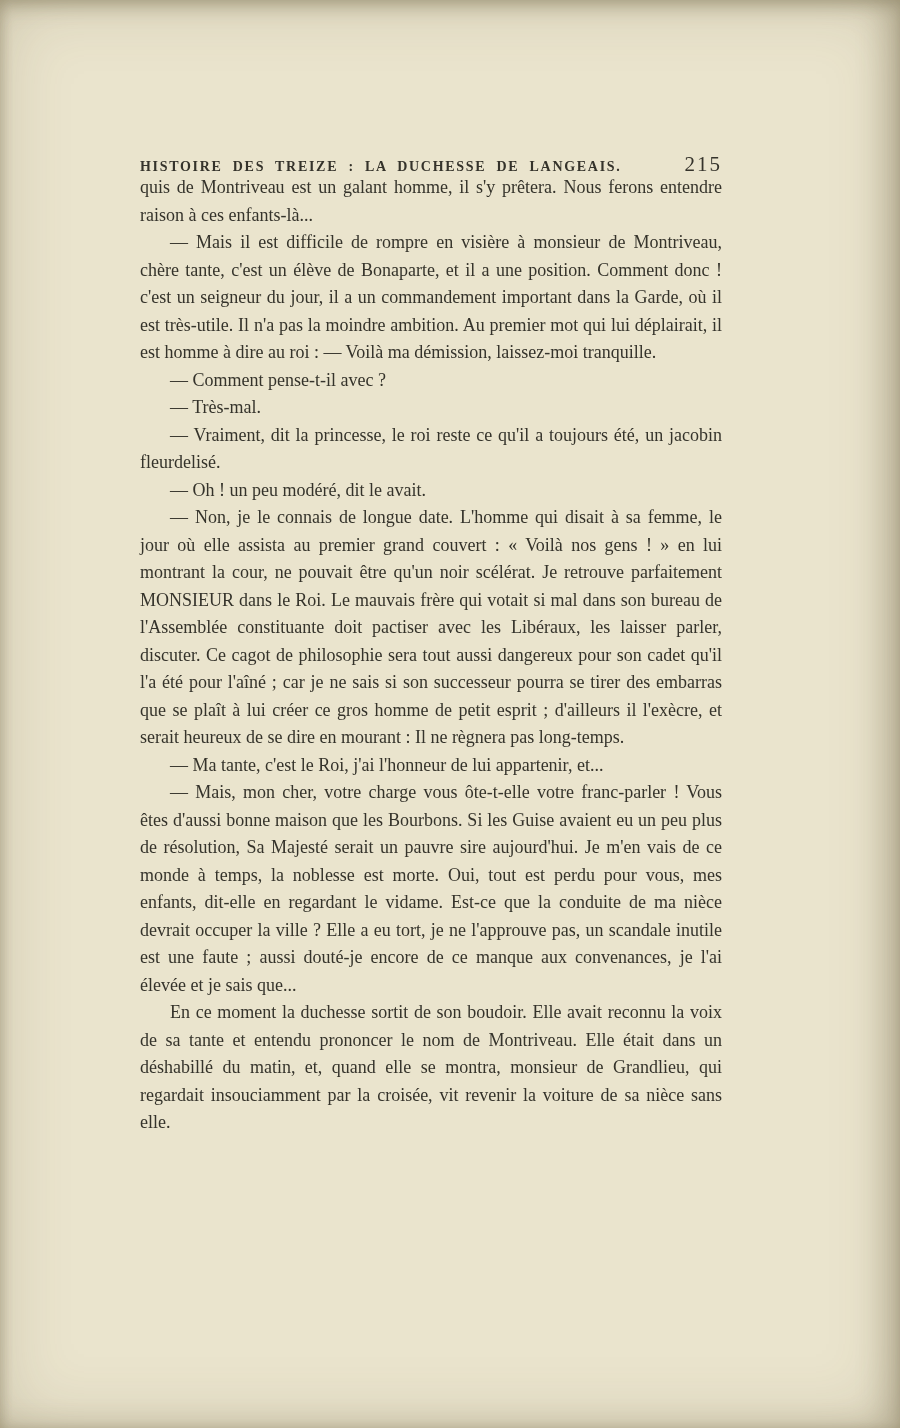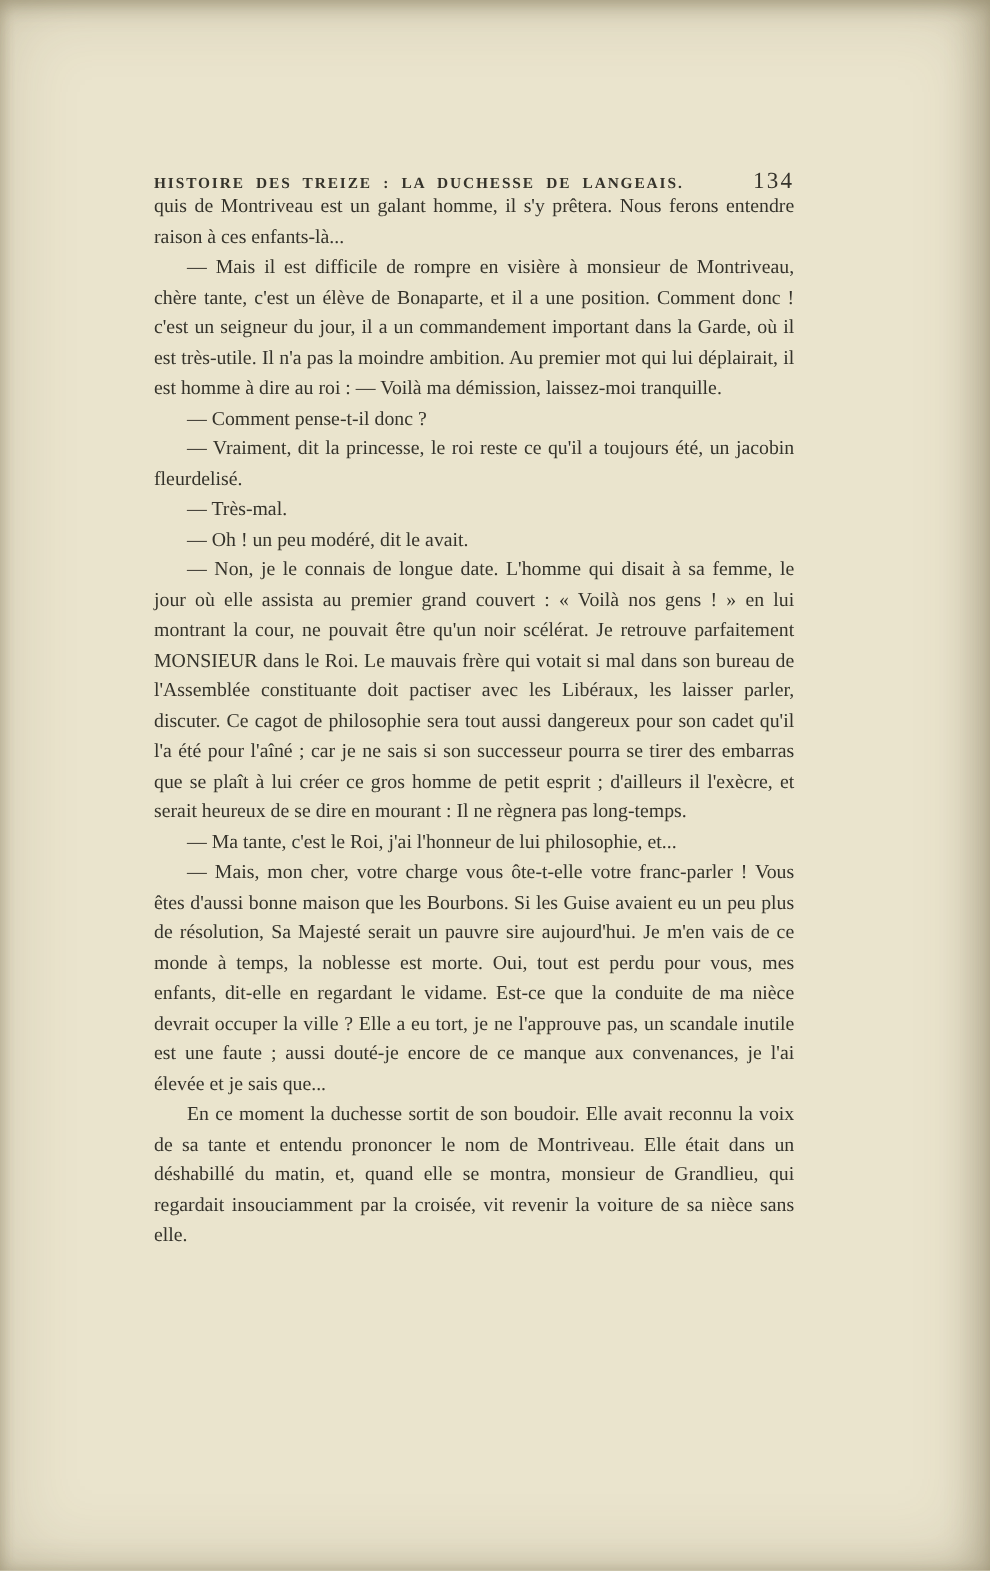--- a/index.html
+++ b/index.html
@@ -66,29 +66,29 @@
     text-indent: 0;
   }
 </style>
 </head>
 <body>
 
 <div class="page">
 
   <div class="header">
     <span class="running-title">HISTOIRE DES TREIZE : LA DUCHESSE DE LANGEAIS.</span>
-    <span class="page-number">134</span>
+    <span class="page-number">215</span>
   </div>
 
   <div class="text">
     <p class="cont">quis de Montriveau est un galant homme, il s'y prêtera. Nous ferons entendre raison à ces enfants-là...</p>
     <p>— Mais il est difficile de rompre en visière à monsieur de Montriveau, chère tante, c'est un élève de Bonaparte, et il a une position. Comment donc ! c'est un seigneur du jour, il a un commandement important dans la Garde, où il est très-utile. Il n'a pas la moindre ambition. Au premier mot qui lui déplairait, il est homme à dire au roi : — Voilà ma démission, laissez-moi tranquille.</p>
-    <p>— Comment pense-t-il donc ?</p>
+    <p>— Comment pense-t-il avec ?</p>
+    <p>— Très-mal.</p>
     <p>— Vraiment, dit la princesse, le roi reste ce qu'il a toujours été, un jacobin fleurdelisé.</p>
-    <p>— Très-mal.</p>
     <p>— Oh ! un peu modéré, dit le avait.</p>
     <p>— Non, je le connais de longue date. L'homme qui disait à sa femme, le jour où elle assista au premier grand couvert : « Voilà nos gens ! » en lui montrant la cour, ne pouvait être qu'un noir scélérat. Je retrouve parfaitement MONSIEUR dans le Roi. Le mauvais frère qui votait si mal dans son bureau de l'Assemblée constituante doit pactiser avec les Libéraux, les laisser parler, discuter. Ce cagot de philosophie sera tout aussi dangereux pour son cadet qu'il l'a été pour l'aîné ; car je ne sais si son successeur pourra se tirer des embarras que se plaît à lui créer ce gros homme de petit esprit ; d'ailleurs il l'exècre, et serait heureux de se dire en mourant : Il ne règnera pas long-temps.</p>
-    <p>— Ma tante, c'est le Roi, j'ai l'honneur de lui philosophie, et...</p>
+    <p>— Ma tante, c'est le Roi, j'ai l'honneur de lui appartenir, et...</p>
     <p>— Mais, mon cher, votre charge vous ôte-t-elle votre franc-parler ! Vous êtes d'aussi bonne maison que les Bourbons. Si les Guise avaient eu un peu plus de résolution, Sa Majesté serait un pauvre sire aujourd'hui. Je m'en vais de ce monde à temps, la noblesse est morte. Oui, tout est perdu pour vous, mes enfants, dit-elle en regardant le vidame. Est-ce que la conduite de ma nièce devrait occuper la ville ? Elle a eu tort, je ne l'approuve pas, un scandale inutile est une faute ; aussi douté-je encore de ce manque aux convenances, je l'ai élevée et je sais que...</p>
     <p>En ce moment la duchesse sortit de son boudoir. Elle avait reconnu la voix de sa tante et entendu prononcer le nom de Montriveau. Elle était dans un déshabillé du matin, et, quand elle se montra, monsieur de Grandlieu, qui regardait insouciamment par la croisée, vit revenir la voiture de sa nièce sans elle.</p>
   </div>
 
 </div>
 
 </body></html>

